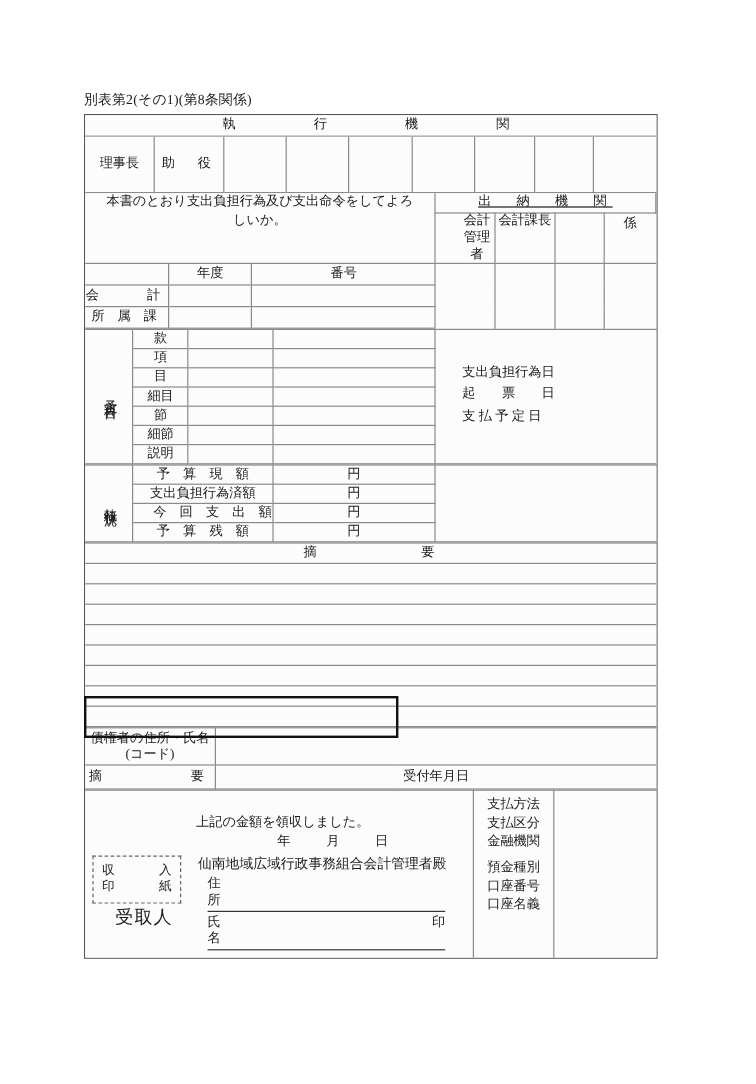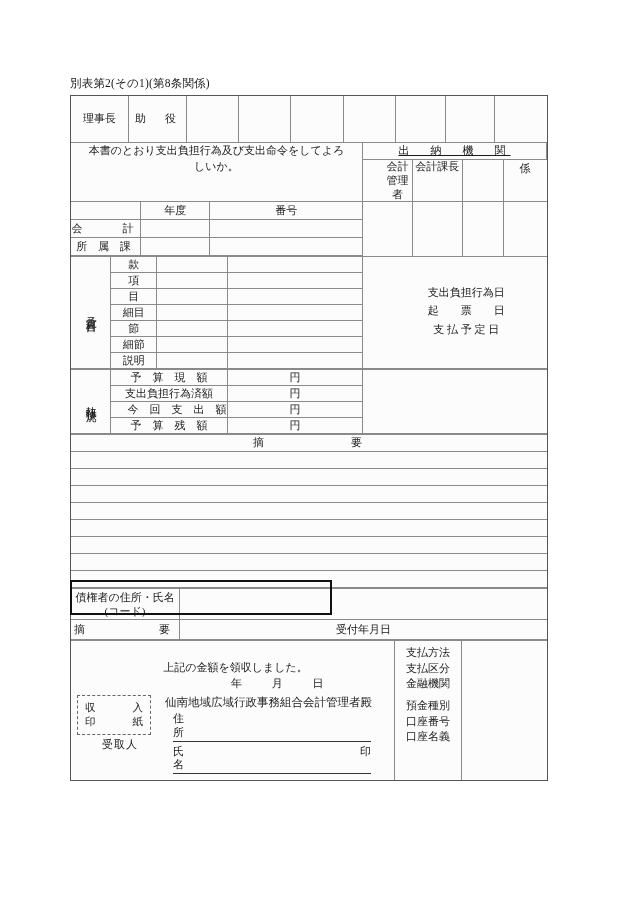--- a/index.html
+++ b/index.html
@@ -127,21 +127,21 @@
     display: flex;
     align-items: flex-start;
     margin-top: 4px;
   }
   .receipt-left {
     width: 86px;
     flex: 0 0 86px;
     text-align: center;
   }
   .recipient-label {
-    font-size: 11px;
+    font-size: 15px;
     margin-top: 3px;
     letter-spacing: 1px;
     text-align: center;
   }
   .receipt-right { flex: 1; padding-left: 2px; }
   .org-line { font-size: 11.5px; white-space: nowrap; margin-bottom: 3px; }
   .ul-line {
     border-bottom: 1px solid #333;
     display: flex;
     width: 198px;
@@ -156,37 +156,47 @@
 
   .paylabels {
     font-size: 11px;
     line-height: 1.42;
     text-align: center;
     padding: 4px 2px;
   }
   .paylabels .gap { display: block; height: 6px; }
 
   .dates-block {
-    text-align: center;
+    text-align: left;
     font-size: 11px;
     line-height: 1.65;
     padding: 26px 0 0 22px;
   }
   .blankrow td { height: 16px; }
 </style>
 </head>
 <body>
 
 <div class="page">
 
   <div class="doc-label">別表第2(その1)(第8条関係)</div>
 
   <div class="form">
 
 
+    <table class="grid">
+      <colgroup>
+          <col style="width:100%">
+        </colgroup>
+      <tbody>
+          <tr class="exec-head">
+        <td class="noleft noright notop" style="letter-spacing:8px;">執　　　行　　　機　　　関</td>
+      </tr>
+    </tbody>
+      </table>
 
     <table class="grid">
       <colgroup>
         <col style="width:12.1%">
           <col style="width:12.1%">
           <col style="width:11.0%">
         <col style="width:11.0%">
           <col style="width:11.0%">
           <col style="width:11.0%">
         <col style="width:10.4%">

